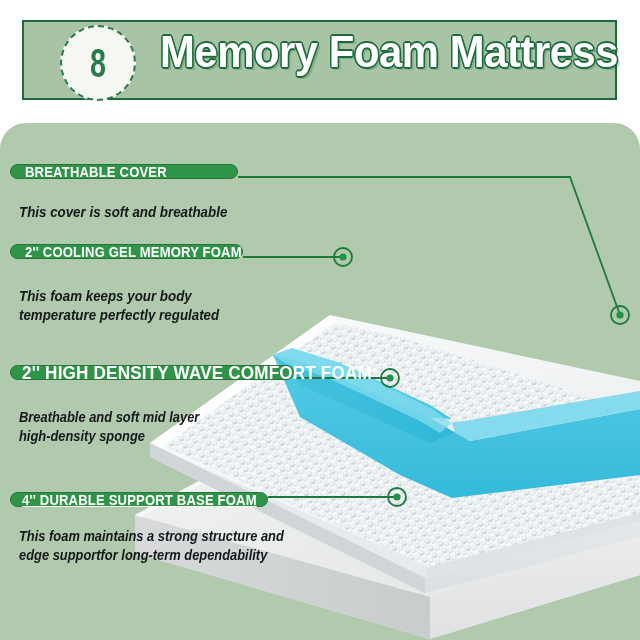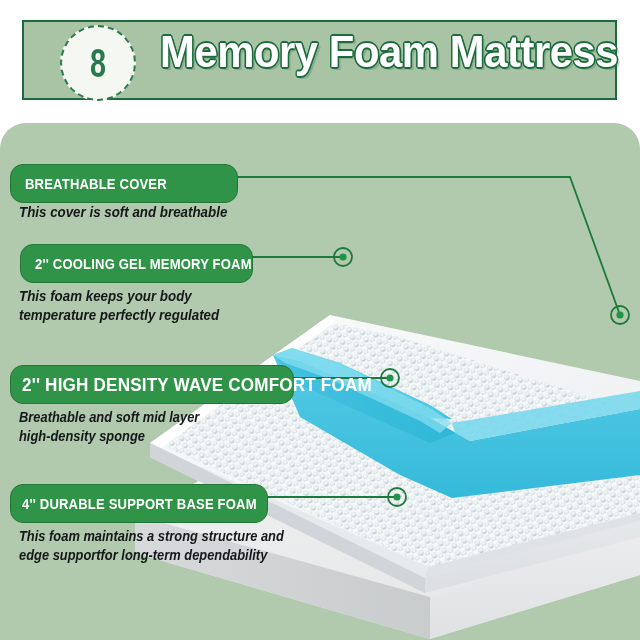--- a/index.html
+++ b/index.html
@@ -49,21 +49,21 @@
     background:#b1c9ac;
     border-radius:26px 26px 0 0;
     overflow:hidden;
   }
 
   
   .art{position:absolute;left:0;top:0;width:640px;height:517px;}
   .pill{
     position:absolute;
     background:#2f9447;border:1.5px solid #23753a;
-    border-radius:13px;height:39px;box-sizing:border-box;
+    border-radius:13px;height:15px;box-sizing:border-box;
     display:flex;align-items:center;padding:0 14px;
     color:#ffffff;font-size:14.5px;font-weight:bold;
     letter-spacing:.2px;white-space:nowrap;
     transform-origin:left center;
   }
   .pill span{display:block;transform:scaleX(.9);transform-origin:left center;}
   .desc{
     position:absolute;
     color:#14181a;font-size:14.5px;font-style:italic;font-weight:600;
     line-height:19px;white-space:pre-line;
@@ -191,32 +191,32 @@
           <circle cx="397" cy="374" r="3.6" fill="#1d9447"></circle>
         </g>
       </g>
     </svg>
 
     <div class="pill" style="left:10px;top:41px;width:228px;">
       <span>BREATHABLE COVER</span>
     </div>
     <div class="desc" style="left:19px;top:80px;width:260px;">This cover is soft and breathable</div>
 
-    <div class="pill" style="left:20px;top:121px;width:233px;align-items:center;">
+    <div class="pill" style="left:10px;top:121px;width:233px;align-items:center;">
       <span>2'' COOLING GEL MEMORY FOAM</span>
     </div>
     <div class="desc" style="left:19px;top:164px;width:280px;">This foam keeps your body
 temperature perfectly regulated</div>
 
     <div class="pill" style="left:10px;top:242px;width:284px;padding:0 11px;font-size:19px;">
       <span>2''  HIGH DENSITY  WAVE COMFORT FOAM</span>
     </div>
     <div class="desc" style="left:19px;top:285px;width:280px;font-size:14px;">Breathable and soft mid layer
 high-density sponge</div>
 
-    <div class="pill" style="left:10px;top:361px;width:258px;padding:0 11px;">
+    <div class="pill" style="left:10px;top:369px;width:258px;padding:0 11px;text-decoration:underline;">
       <span>4''  DURABLE SUPPORT BASE FOAM</span>
     </div>
     <div class="desc" style="left:19px;top:404px;width:300px;font-size:14px;">This foam maintains a strong structure and
 edge supportfor long-term dependability</div>
 
   </div>
 </div>
 
 </body></html>

